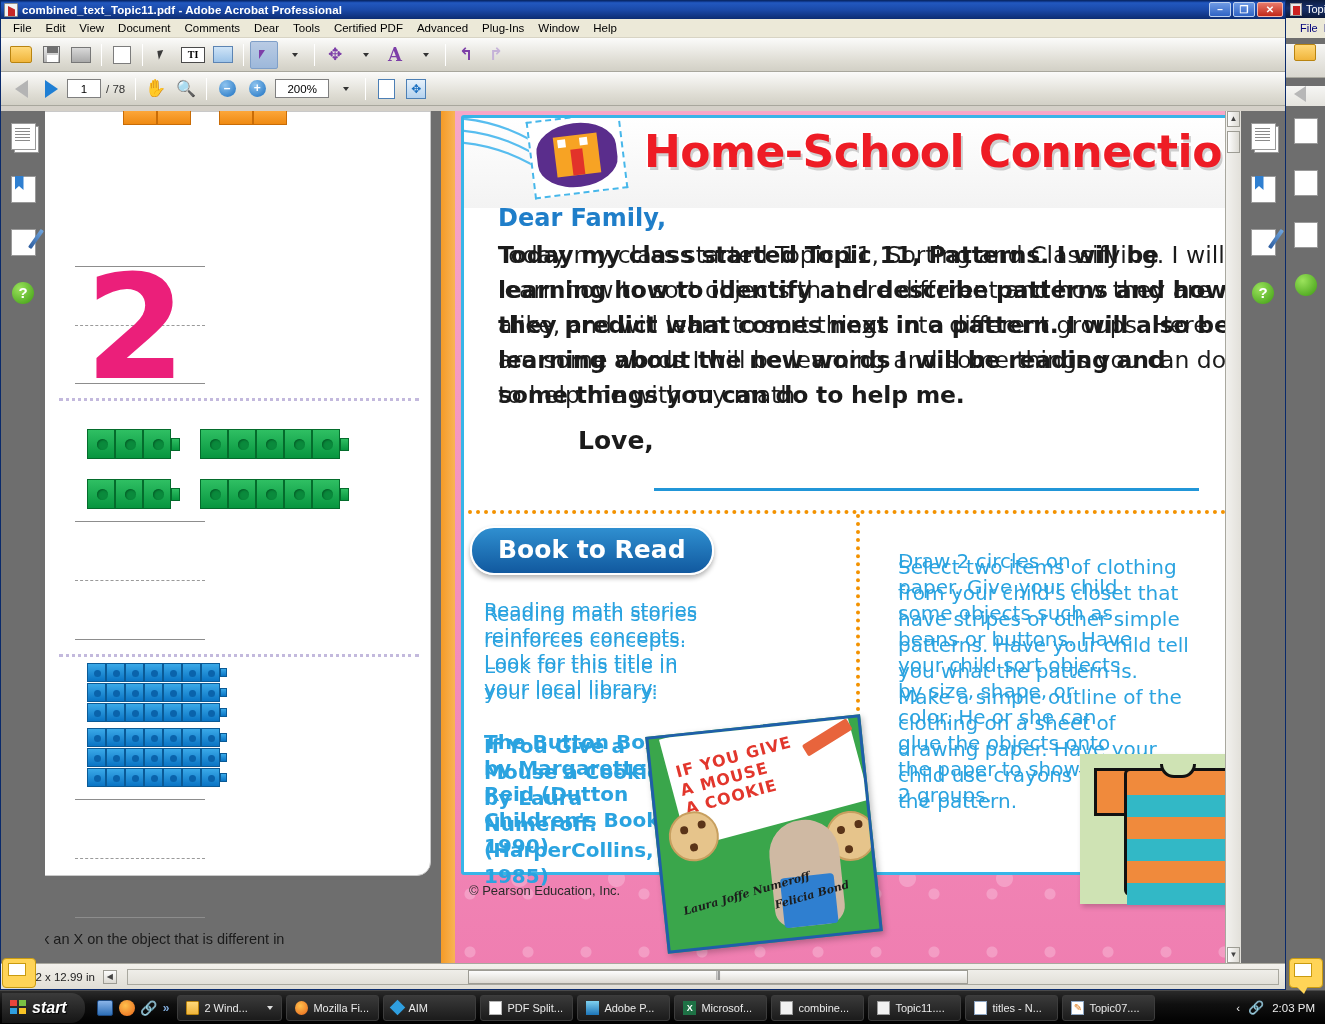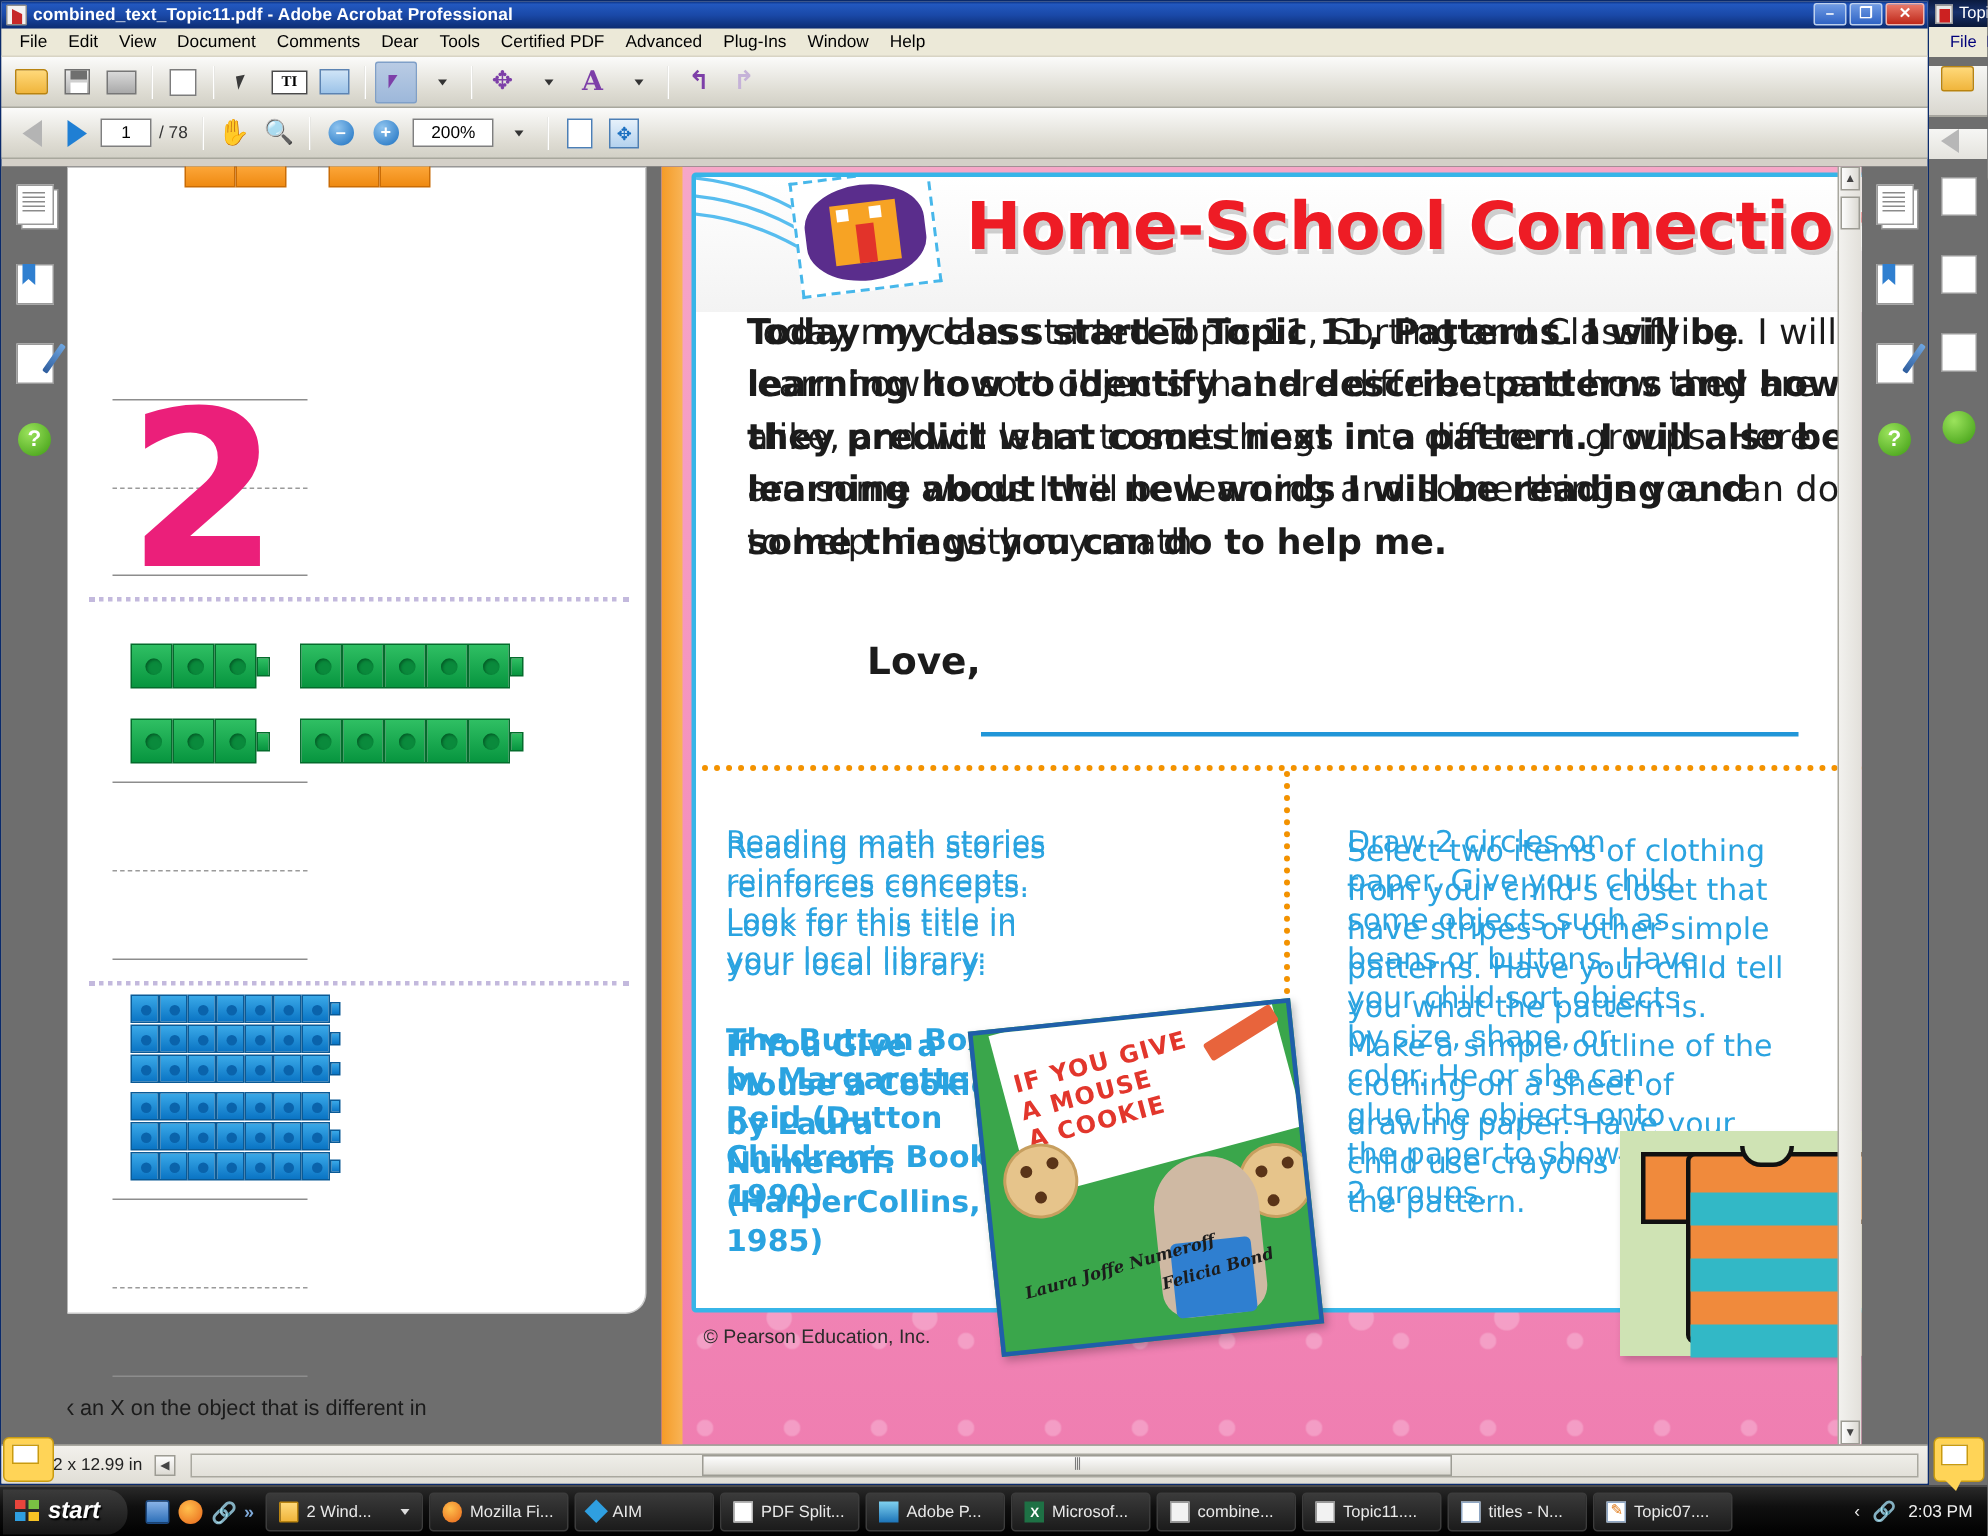--- a/index.html
+++ b/index.html
@@ -566,32 +566,34 @@
                 </svg>
                 <div class="stamp">
                   <div class="inner">
                       <div class="hs"></div>
                     </div>
                 </div>
                 <div class="hs-title">Home-School Connection</div>
               </div>
 
               <div class="letter">
+                <div class="dear">Dear Family,</div>
                 <div class="bodywrap">
                   <div class="bodypara p1">Today my class started Topic 11, Sorting and Classifying. I will learn how to sort objects that are different and how they are alike, and will learn to sort things into different groups. Here are some words I will be learning and some things you can do to help me with my math.</div>
                   <div class="bodypara p2">Today my class started Topic 11, Patterns. I will be learning how to identify and describe patterns and how they predict what comes next in a pattern. I will also be learning about the new words I will be reading and some things you can do to help me.</div>
                 </div>
               </div>
 
               <div class="love">Love,</div>
               <div class="sigline"></div>
               <div class="odot"></div>
               <div class="vdot"></div>
 
               <div class="col colL">
+                <span class="pill">Book to Read</span>
                 <div class="coltxt">
                   <div class="ctp" style="width:240px;">Reading math stories reinforces concepts. Look for this title in your local library:</div>
                   <div class="ctp second" style="width:240px;top:4px;">Reading math stories reinforces concepts. Look for this title in your local library:</div>
                   <div class="ctp b" style="width:205px;top:132px;">The Button Box by Margarette S. Reid (Dutton Children's Books, 1990)</div>
                   <div class="ctp b" style="width:205px;top:136px;">If You Give a Mouse a Cookie by Laura Numeroff. (HarperCollins, 1985)</div>
 
                   <div class="bookcover">
                     <div class="paper"></div>
                     <div class="crayon"></div>
                     <div class="ttl">

